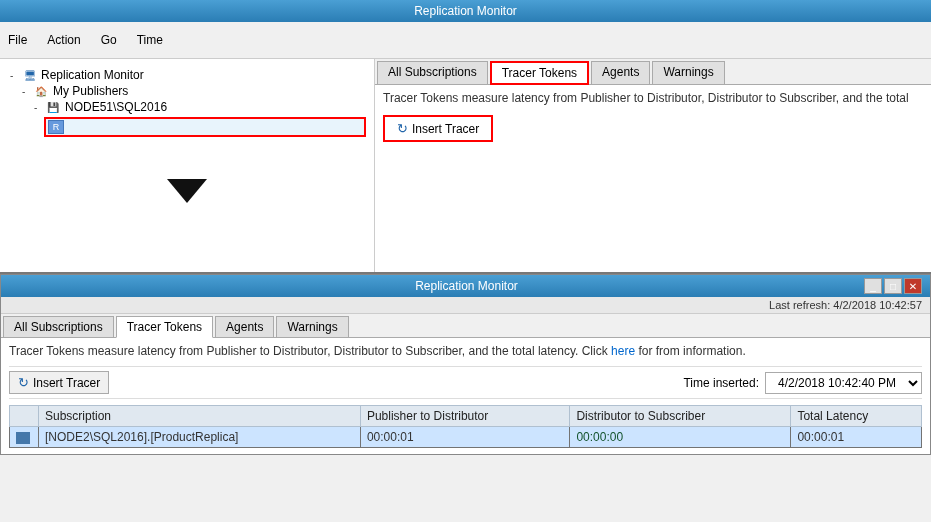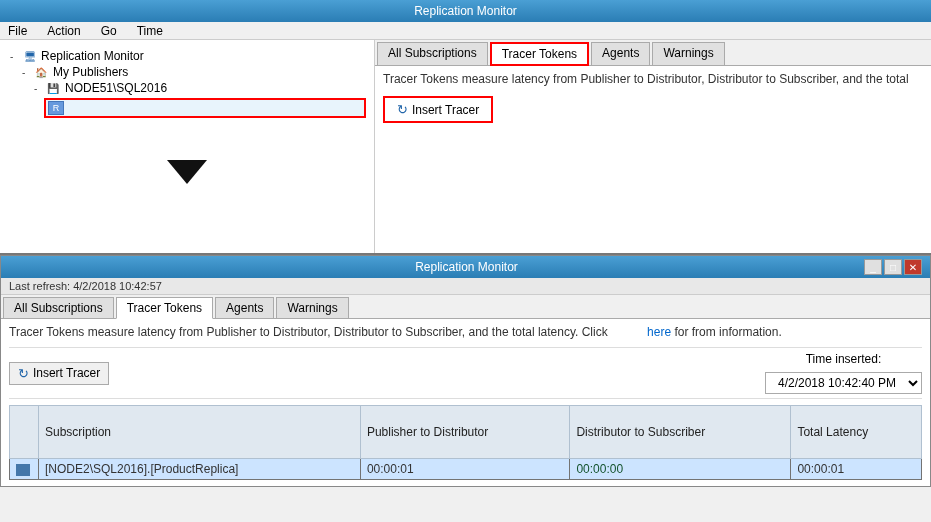--- a/index.html
+++ b/index.html
@@ -19,21 +19,21 @@
       justify-content: center;
     }
 
     
     .menu-bar {
       background: #f0f0f0;
       padding: 2px 4px;
       display: flex;
       gap: 12px;
       border-bottom: 1px solid #ccc;
-      height: 18px;
+      height: 37px;
       align-items: center;
     }
     .menu-item {
       cursor: pointer;
       padding: 1px 4px;
       font-size: 12px;
     }
 
     
     .tree-panel {
@@ -165,20 +165,21 @@
       border: 1px solid #999;
       font-size: 10px;
       display: flex;
       align-items: center;
       justify-content: center;
       cursor: pointer;
     }
     .win-btn.close { background: #c0392b; color: white; }
 
     .last-refresh {
+      text-align: right;
       font-size: 11px;
       color: #333;
       padding: 2px 8px;
       background: #e8e8e8;
       border-bottom: 1px solid #ccc;
     }
 
     .bottom-tabs {
       display: flex;
       border-bottom: 1px solid #aaa;
@@ -210,21 +211,20 @@
     }
 
     .tracer-description {
       font-size: 12px;
       color: #333;
       margin-bottom: 8px;
     }
     .tracer-description a {
       color: #0066cc;
       text-decoration: none;
-      margin-left: 36px;
     }
 
     .toolbar-row {
       display: flex;
       align-items: center;
       justify-content: space-between;
       margin-bottom: 6px;
       padding: 4px 0;
       border-top: 1px solid #ddd;
       border-bottom: 1px solid #ddd;
@@ -239,39 +239,38 @@
       padding: 3px 8px;
       cursor: pointer;
       font-size: 12px;
     }
 
     .time-inserted-row {
       display: flex;
       align-items: center;
       gap: 6px;
       font-size: 12px;
-      flex-direction: column;
     }
     .time-select {
       border: 1px solid #aaa;
       padding: 2px 8px;
       font-size: 12px;
       background: white;
     }
 
     
     .data-table {
       width: 100%;
       border-collapse: collapse;
       font-size: 12px;
     }
     .data-table th {
       background: #e0e8f0;
       border: 1px solid #b0c0d0;
-      padding: 19px 6px;
+      padding: 3px 6px;
       text-align: left;
       font-weight: normal;
       color: #222;
     }
     .data-table td {
       border: 1px solid #737373;
       padding: 3px 6px;
       color: #333;
     }
     .data-table tr.selected td {

